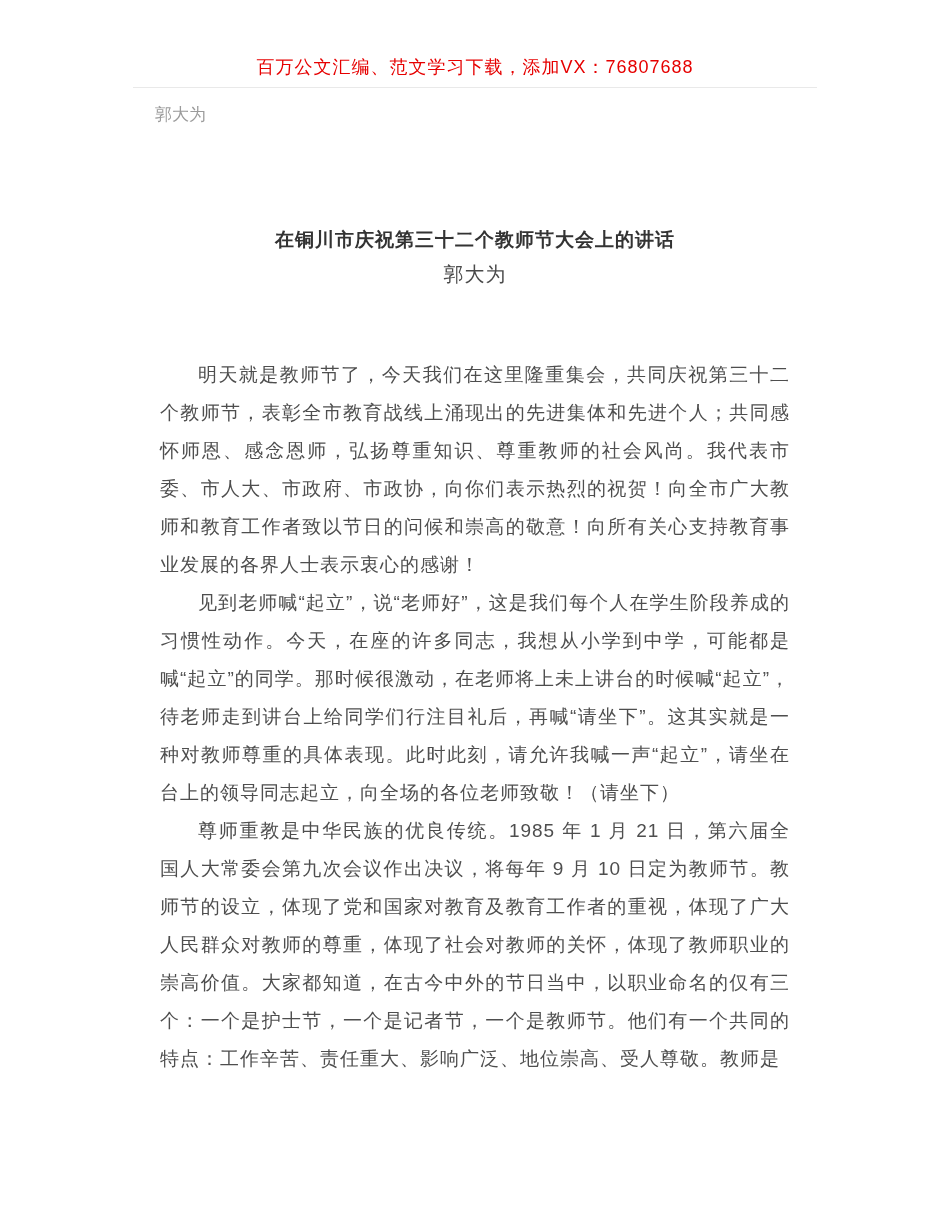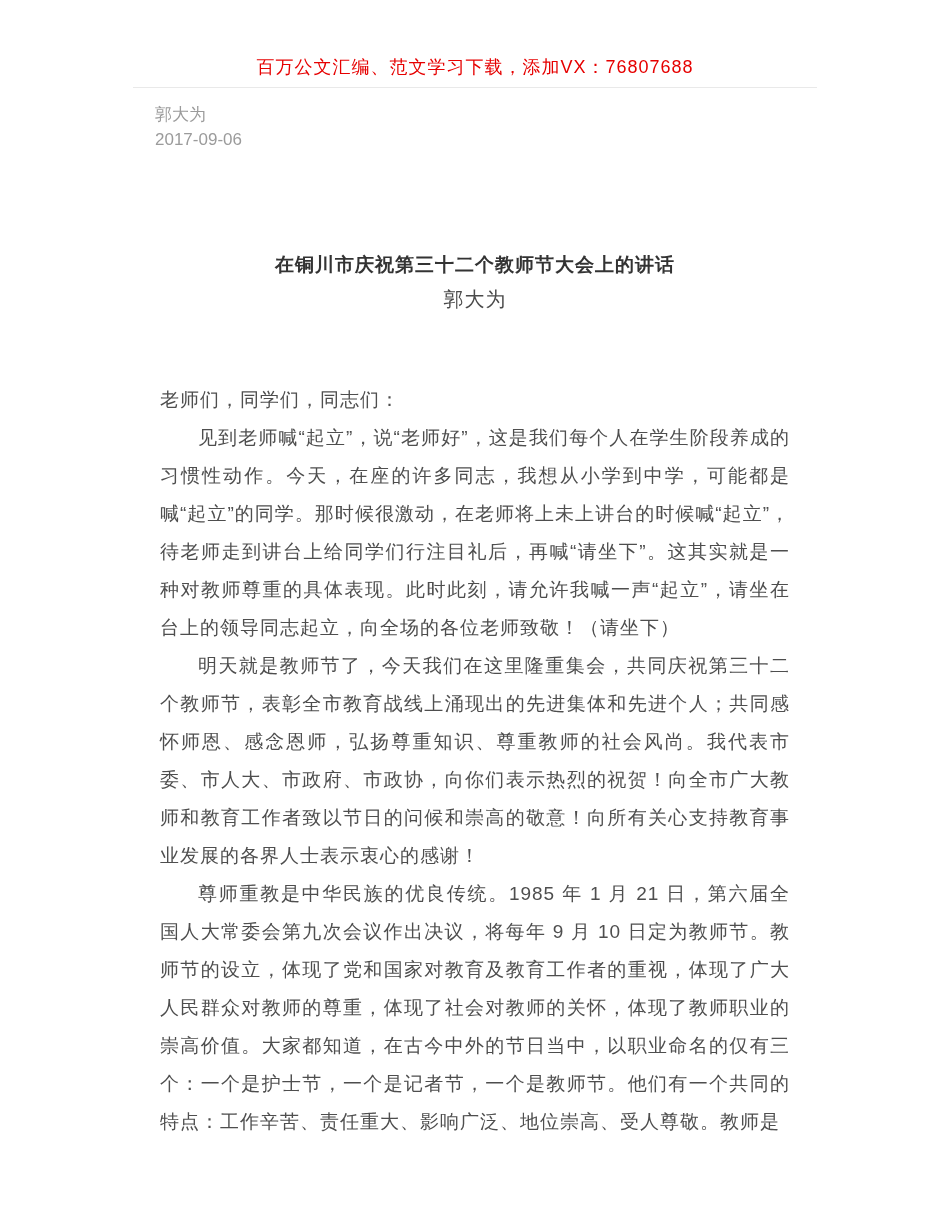--- a/index.html
+++ b/index.html
@@ -81,34 +81,32 @@
 
   <div class="banner">百万公文汇编、范文学习下载，添加VX：76807688</div>
 
   <article class="article">
 
 
     <hr class="divider">
 
     <div class="meta">
       <div class="meta-author">郭大为</div>
-      <div class="meta-date">2017-09-06</div>
     </div>
 
     <section class="speech">
 
       <h2 class="speech-heading">在铜川市庆祝第三十二个教师节大会上的讲话</h2>
 
       <div class="speech-speaker">郭大为</div>
 
 
       <div class="speech-body">
-        <p class="salutation">老师们，同学们，同志们：</p>
+        <p class="para">明天就是教师节了，今天我们在这里隆重集会，共同庆祝第三十二个教师节，表彰全市教育战线上涌现出的先进集体和先进个人；共同感怀师恩、感念恩师，弘扬尊重知识、尊重教师的社会风尚。我代表市委、市人大、市政府、市政协，向你们表示热烈的祝贺！向全市广大教师和教育工作者致以节日的问候和崇高的敬意！向所有关心支持教育事业发展的各界人士表示衷心的感谢！</p>
         <p class="para">见到老师喊“起立”，说“老师好”，这是我们每个人在学生阶段养成的习惯性动作。今天，在座的许多同志，我想从小学到中学，可能都是喊“起立”的同学。那时候很激动，在老师将上未上讲台的时候喊“起立”，待老师走到讲台上给同学们行注目礼后，再喊“请坐下”。这其实就是一种对教师尊重的具体表现。此时此刻，请允许我喊一声“起立”，请坐在台上的领导同志起立，向全场的各位老师致敬！（请坐下）</p>
-        <p class="para">明天就是教师节了，今天我们在这里隆重集会，共同庆祝第三十二个教师节，表彰全市教育战线上涌现出的先进集体和先进个人；共同感怀师恩、感念恩师，弘扬尊重知识、尊重教师的社会风尚。我代表市委、市人大、市政府、市政协，向你们表示热烈的祝贺！向全市广大教师和教育工作者致以节日的问候和崇高的敬意！向所有关心支持教育事业发展的各界人士表示衷心的感谢！</p>
         <p class="para">尊师重教是中华民族的优良传统。1985 年 1 月 21 日，第六届全国人大常委会第九次会议作出决议，将每年 9 月 10 日定为教师节。教师节的设立，体现了党和国家对教育及教育工作者的重视，体现了广大人民群众对教师的尊重，体现了社会对教师的关怀，体现了教师职业的崇高价值。大家都知道，在古今中外的节日当中，以职业命名的仅有三个：一个是护士节，一个是记者节，一个是教师节。他们有一个共同的特点：工作辛苦、责任重大、影响广泛、地位崇高、受人尊敬。教师是</p>
       </div>
 
     </section>
 
   </article>
 
 </div>
 
 </body></html>

